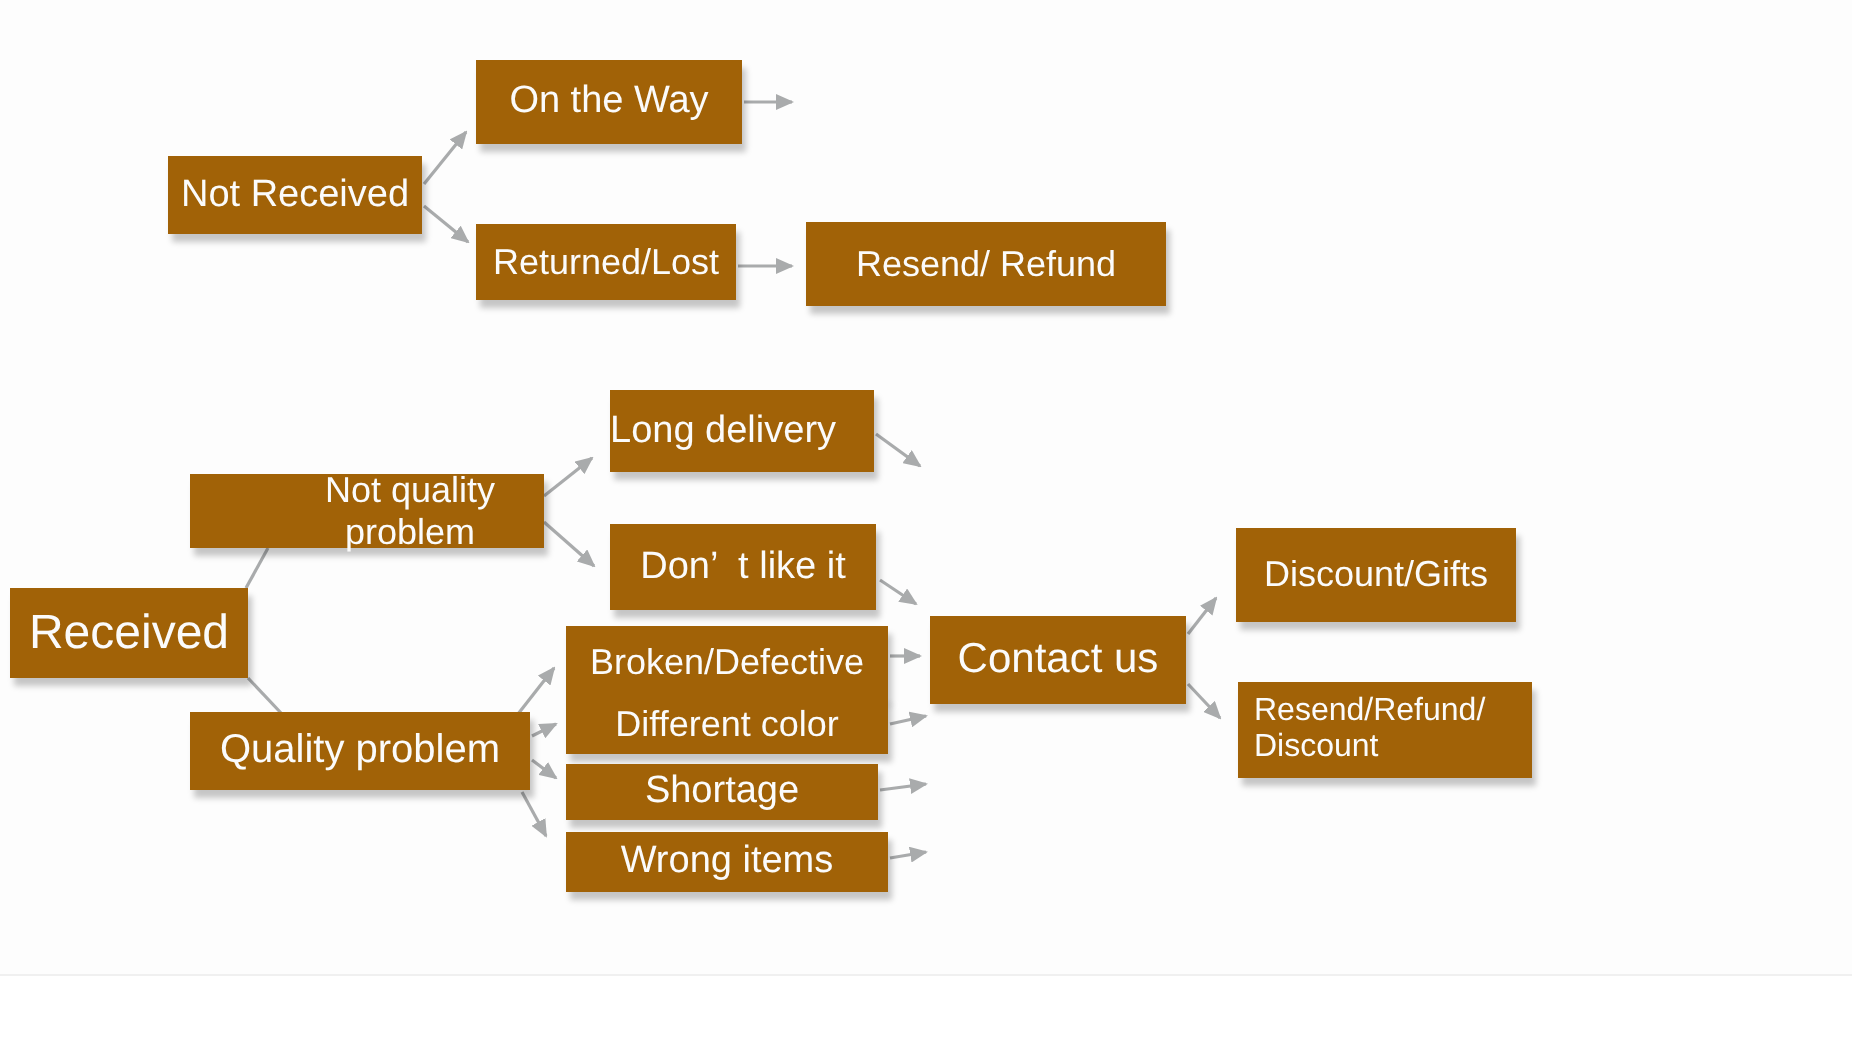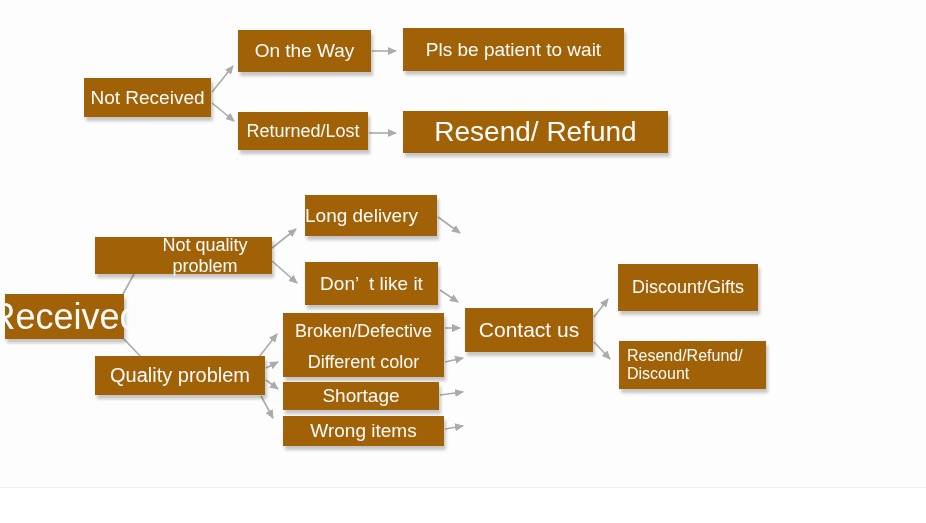--- a/index.html
+++ b/index.html
@@ -71,24 +71,23 @@
     <line class="conn-line" x1="445" y1="328" x2="460" y2="328" marker-end="url(#ah)"></line>
     <line class="conn-line" x1="445" y1="362" x2="463" y2="358" marker-end="url(#ah)"></line>
     <line class="conn-line" x1="440" y1="395" x2="463" y2="392" marker-end="url(#ah)"></line>
     <line class="conn-line" x1="445" y1="429" x2="463" y2="426" marker-end="url(#ah)"></line>
     <line class="conn-line" x1="594" y1="317" x2="608" y2="299" marker-end="url(#ah)"></line>
     <line class="conn-line" x1="594" y1="342" x2="610" y2="359" marker-end="url(#ah)"></line>
   </svg>
 
   <div class="node" style="left:84px;  top:78px;  width:127px; height:39px; font-size:19px;">Not Received</div>
   <div class="node" style="left:238px; top:30px;  width:133px; height:42px; font-size:19px;">On the Way</div>
-  <div class="node" style="left:403px; top:28px;  width:221px; height:43px; font-size:19px;">Pls be patient to wait</div>
   <div class="node" style="left:238px; top:112px; width:130px; height:38px; font-size:18px;">Returned/Lost</div>
-  <div class="node" style="left:403px; top:111px; width:265px; height:42px; font-size:28px;">Resend/ Refund</div>
-  <div class="node" style="left:5px;   top:294px; width:119px; height:45px; font-size:36px;">Received</div>
+  <div class="node" style="left:403px; top:111px; width:180px; height:42px; font-size:18px;">Resend/ Refund</div>
+  <div class="node" style="left:5px;   top:294px; width:119px; height:45px; font-size:24px;">Received</div>
   <div class="node" style="left:95px;  top:237px; width:177px; height:37px; font-size:18px;padding-left:43px;">Not quality problem</div>
   <div class="node align-left" style="left:305px; top:195px; width:132px; height:41px; font-size:19px;">Long delivery</div>
   <div class="node" style="left:305px; top:262px; width:133px; height:43px; font-size:19px;">Don’  t like it</div>
   <div class="node" style="left:95px;  top:356px; width:170px; height:39px; font-size:20px;">Quality problem</div>
   <div class="node" style="left:283px; top:313px; width:161px; height:36px; font-size:18px;">Broken/Defective</div>
   <div class="node" style="left:283px; top:348px; width:161px; height:29px; font-size:18px;">Different color</div>
   <div class="node" style="left:283px; top:382px; width:156px; height:28px; font-size:19px;">Shortage</div>
   <div class="node" style="left:283px; top:416px; width:161px; height:30px; font-size:19px;">Wrong items</div>
   <div class="node" style="left:465px; top:308px; width:128px; height:44px; font-size:21px;">Contact us</div>
   <div class="node" style="left:618px; top:264px; width:140px; height:47px; font-size:18px;">Discount/Gifts</div>

